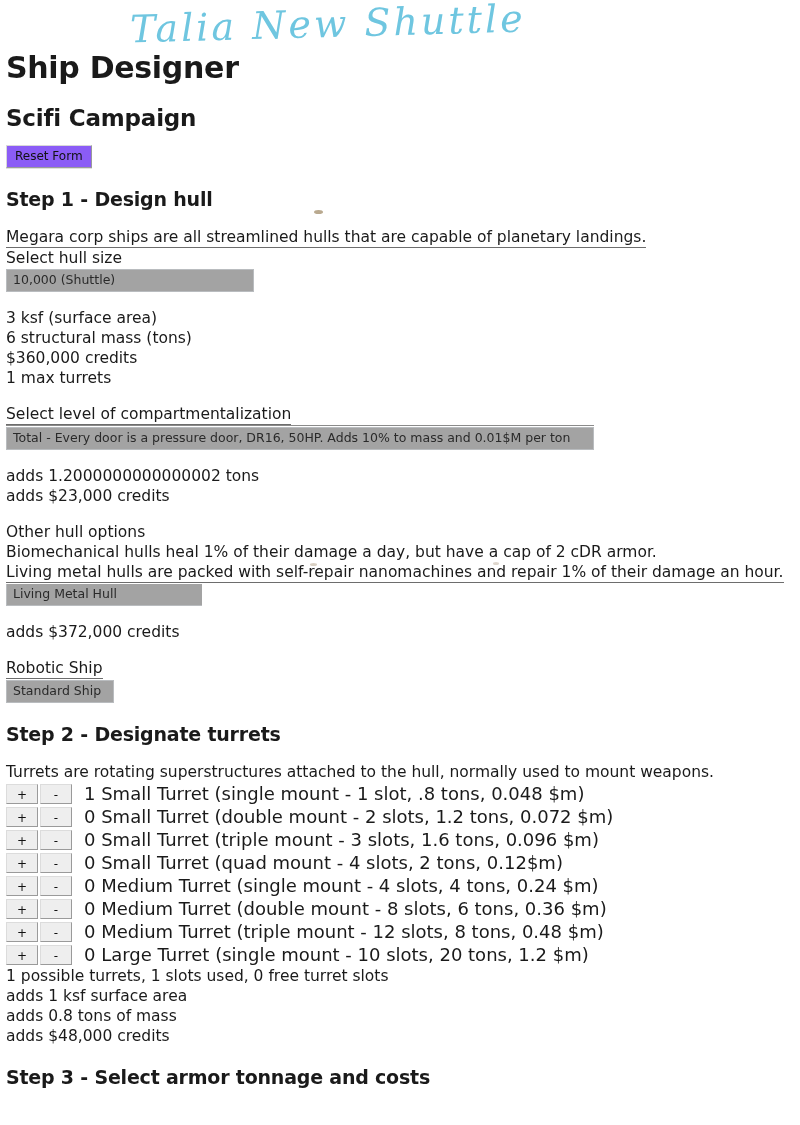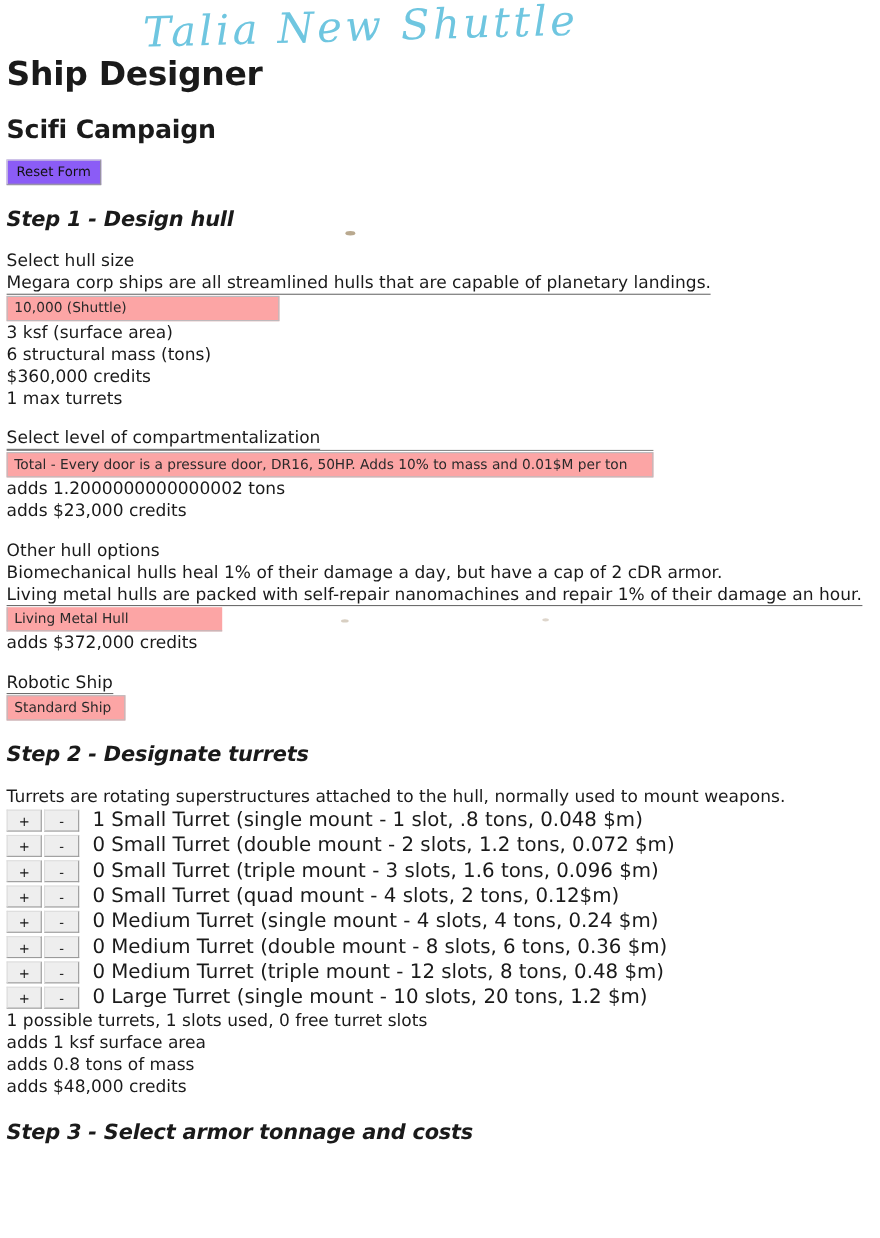--- a/index.html
+++ b/index.html
@@ -50,21 +50,20 @@
     font-size: 23px;
     font-weight: bold;
     margin: 18px 0 14px 0;
     letter-spacing: -0.2px;
   }
   h3.step {
     font-size: 19px;
     font-weight: bold;
     margin: 20px 0 12px 0;
     letter-spacing: -0.2px;
-    font-style: italic;
   }
   .reset-btn {
     display: inline-block;
     font-family: "DejaVu Sans", sans-serif;
     font-size: 12px;
     padding: 3px 8px 4px 8px;
     border: 1px solid #9a9a9a;
     border-top-color: #d8d8d8;
     border-left-color: #d8d8d8;
     background: #8b5cf6;
@@ -77,26 +76,26 @@
     line-height: 20px;
     margin: 0;
     white-space: nowrap;
   }
   .gap-md { height: 16px; }
   .gap-xs { height: 5px; }
 
   .select-box {
     display: block;
     border: 1px solid #b9bcbf;
-    background: #fca5a5;
+    background: #a3a3a3;
     font-size: 12.5px;
     line-height: 16px;
     color: #2a2a2a;
     padding: 2px 6px 3px 6px;
-    margin: 1px 0 0 0;
+    margin: 1px 0 16px 0;
     box-sizing: border-box;
   }
   .select-narrow { width: 248px; }
   .select-wide { width: 588px; }
   .select-living { width: 196px; border-top: none; border-right: none; }
   .select-robotic { width: 108px; }
 
   .underline-text {
     border-bottom: 1px solid #6d6d6d;
     display: inline-block;
@@ -161,22 +160,22 @@
     <h1 class="title">Ship Designer</h1>
 
     <h2 class="subtitle">Scifi Campaign</h2>
 
     <button class="reset-btn">Reset Form</button>
 
     <h3 class="step">Step 1 - Design hull</h3>
 
     <div class="gap-xs"></div>
 
+    <p class="line"><span class="underline-text">Megara corp ships are all streamlined hulls that are capable of planetary landings.</span></p>
     <p class="line">Select hull size</p>
-    <p class="line"><span class="underline-text">Megara corp ships are all streamlined hulls that are capable of planetary landings.</span></p>
     <div class="select-box select-narrow">10,000 (Shuttle)</div>
 
     <p class="line">3 ksf (surface area)</p>
     <p class="line">6 structural mass (tons)</p>
     <p class="line">$360,000 credits</p>
     <p class="line">1 max turrets</p>
 
     <div class="gap-md"></div>
 
     <p class="line"><span class="underline-text">Select level of compartmentalization</span></p>

